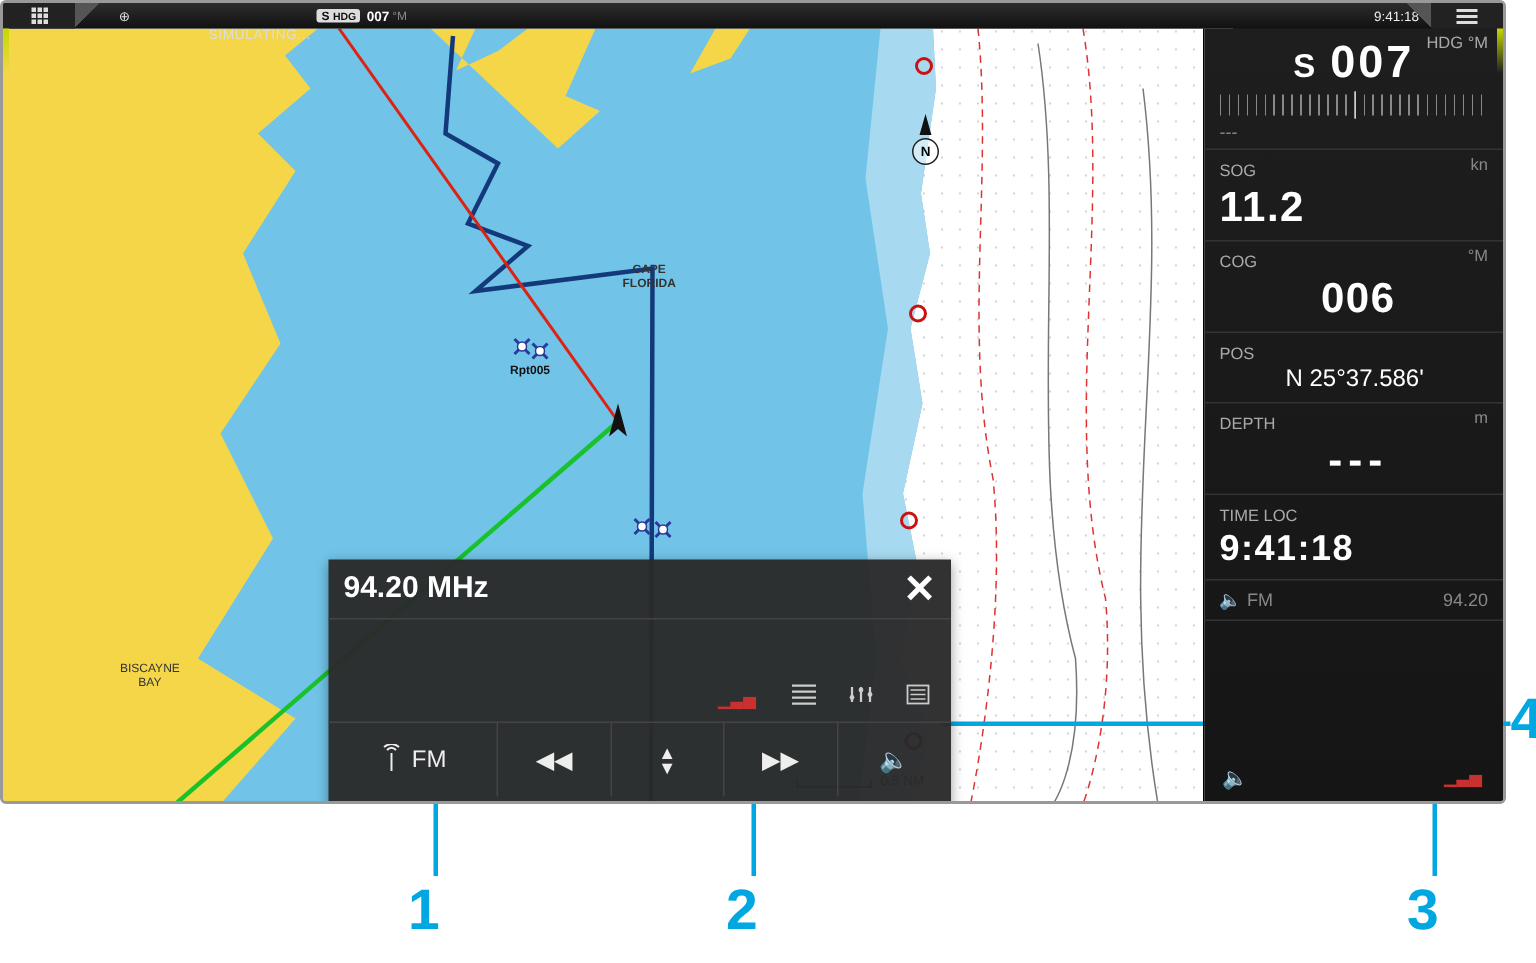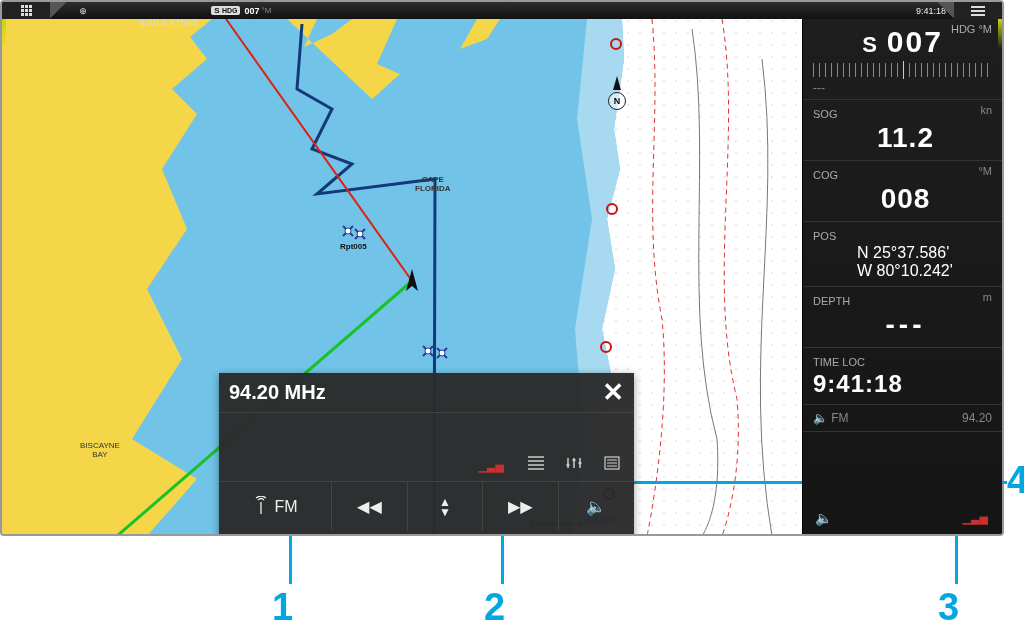--- a/index.html
+++ b/index.html
@@ -374,31 +374,30 @@
       <div class="hdg-row">
         <span class="dir">S</span>
         <span class="num">007</span>
       </div>
       <div class="ruler"></div>
       <div style="text-align:left;color:#888;font-size:12px;margin-top:4px">---</div>
     </div>
     <div class="panel">
       <span class="lbl">SOG</span>
       <span class="unit">kn</span>
-      <div class="big" style="text-align:center">11.2</div>
+      <div class="big" style="text-align:left">11.2</div>
     </div>
     <div class="panel">
       <span class="lbl">COG</span>
       <span class="unit">°M</span>
-      <div class="big" style="text-align:center">008</div>
+      <div class="big" style="text-align:center">006</div>
     </div>
     <div class="panel">
       <span class="lbl">POS</span>
       <div class="med">N  25°37.586'</div>
-      <div class="med">W 80°10.242'</div>
     </div>
     <div class="panel panel-dash">
       <span class="lbl">DEPTH</span>
       <span class="unit">m</span>
       <div class="big" style="text-align:center">---</div>
     </div>
     <div class="panel">
       <span class="lbl">TIME LOC</span>
       <div class="big" style="font-size:24px">9:41:18</div>
     </div>

